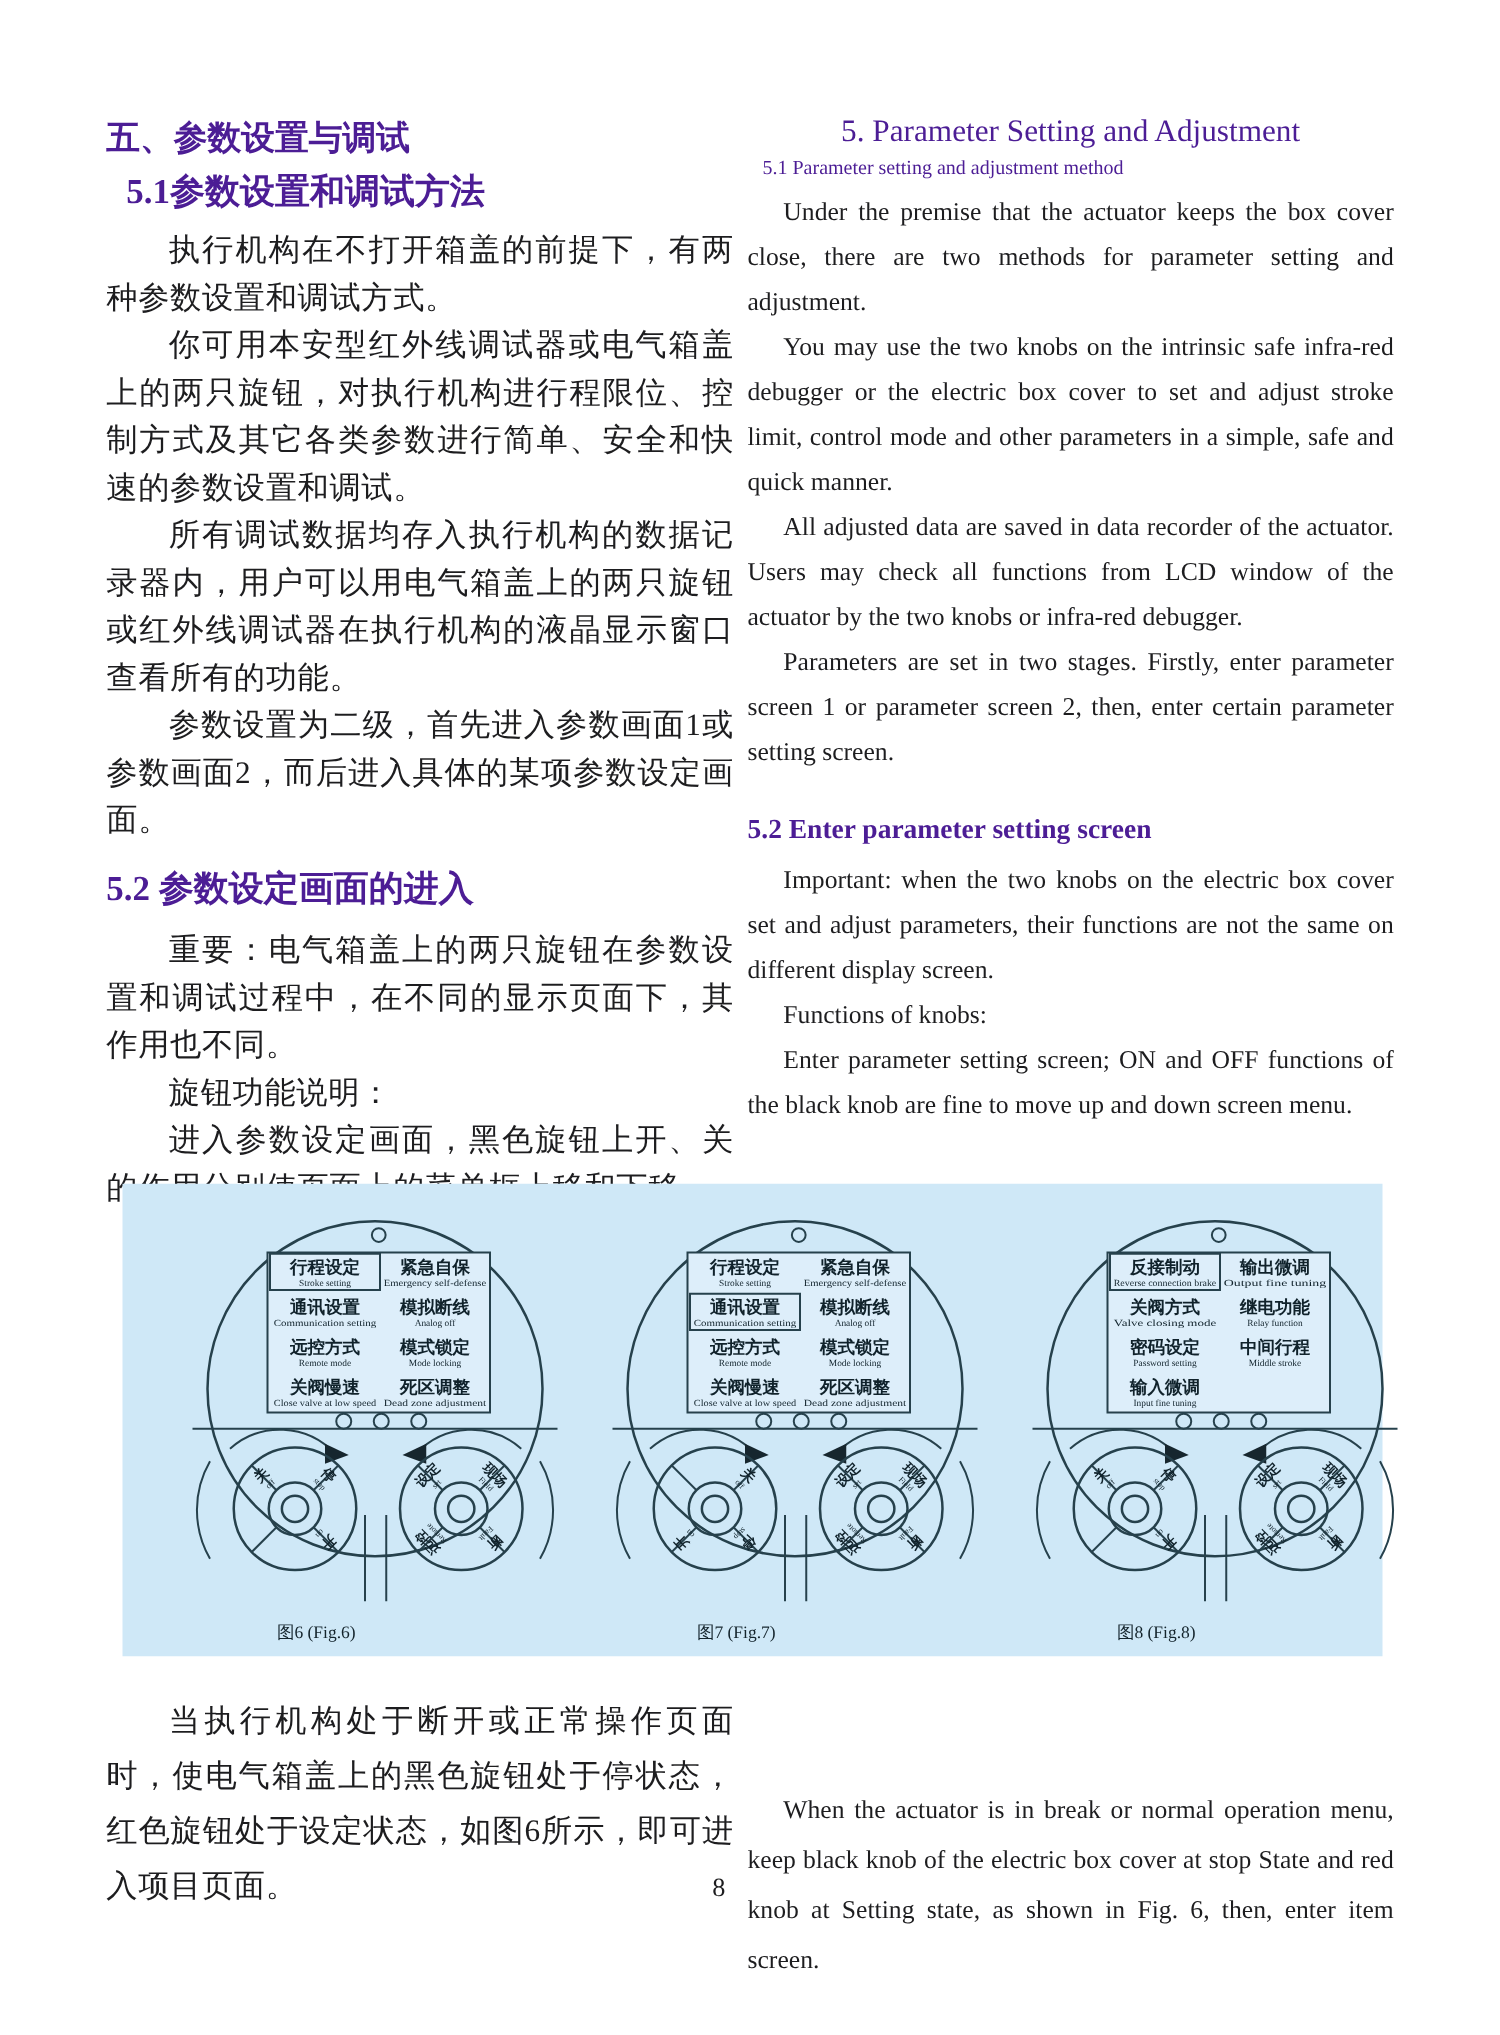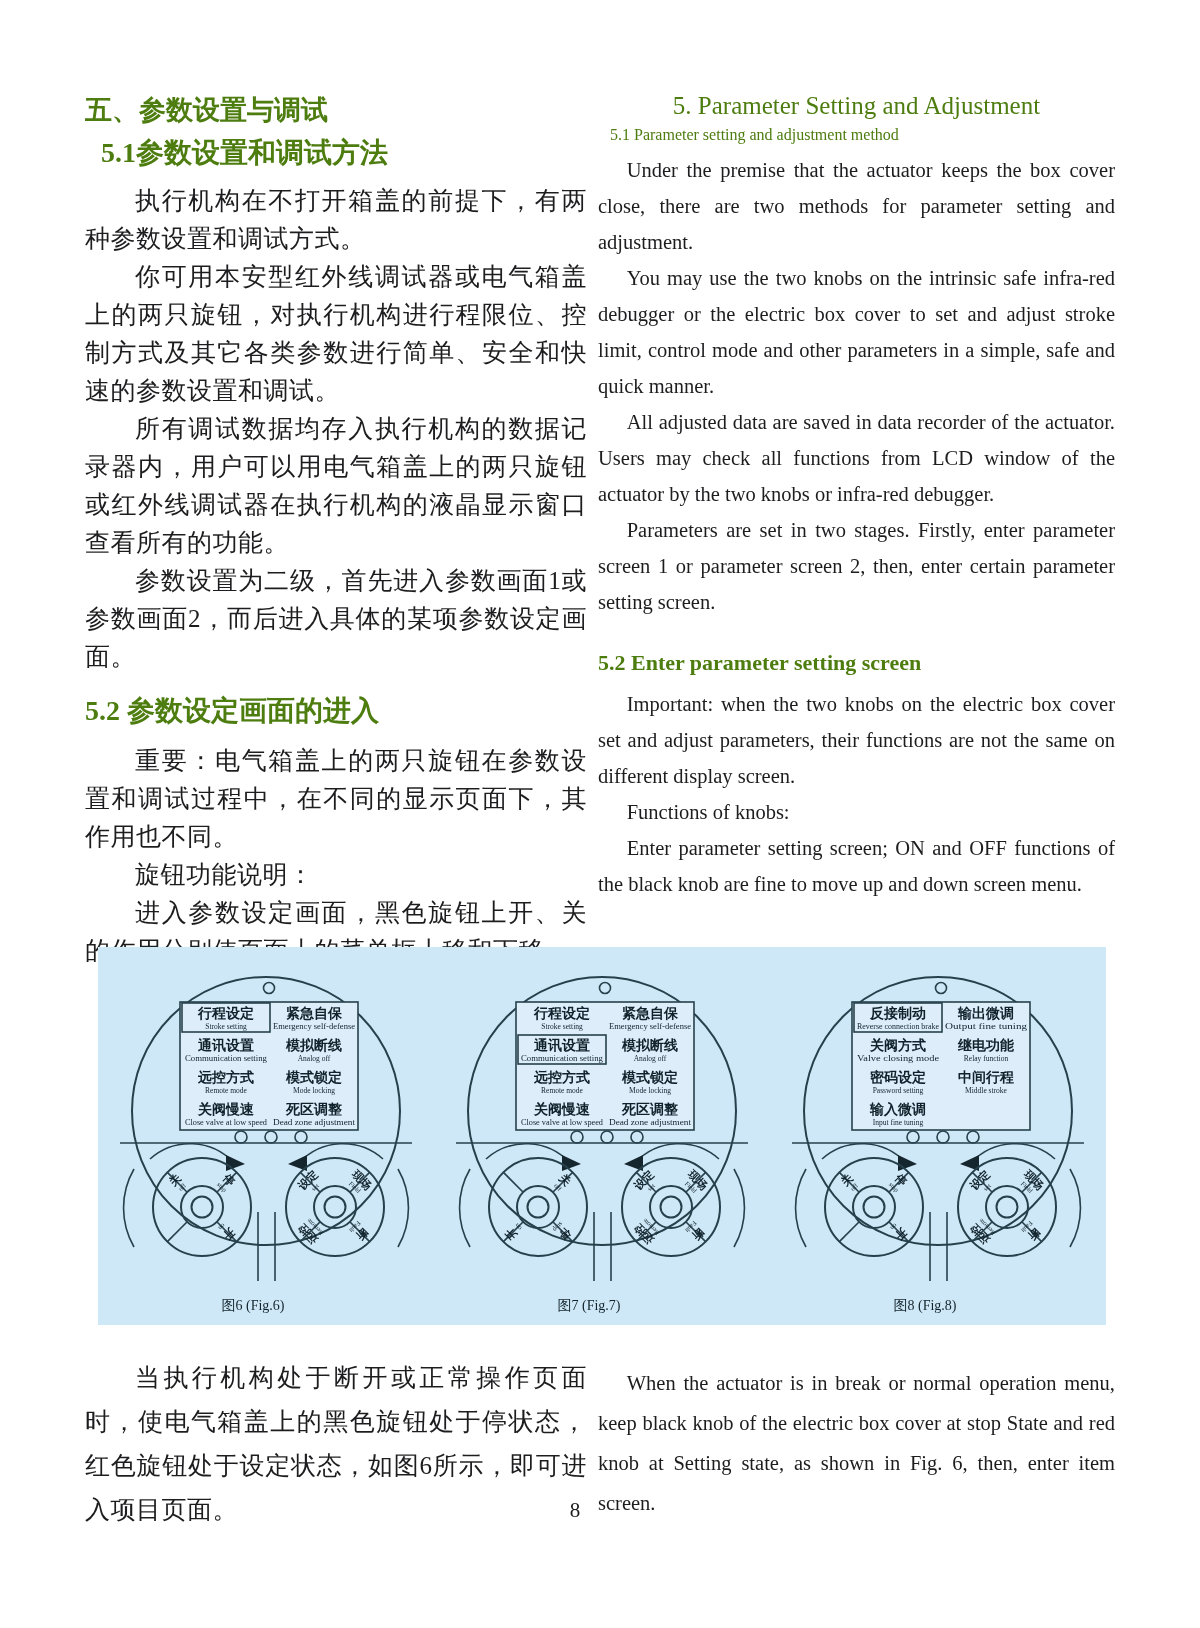--- a/index.html
+++ b/index.html
@@ -12,32 +12,32 @@
   #left-col{left:85px;top:92px;width:502px;}
   #right-col{left:598px;top:92px;width:517px;}
   .cn-h1{font-size:27px;font-weight:bold;margin:0 0 6px 0;}
   .cn-h2{font-size:28px;font-weight:bold;margin:6px 0 10px 16px;}
   .cn-h2b{font-size:28px;font-weight:bold;margin:16px 0 12px 0;}
   .cn-p{font-size:25px;line-height:38px;margin:0;text-indent:2em;letter-spacing:.5px;}
   .en-h1{font-size:25px;font-weight:normal;margin:0 0 4px 0;text-align:center;}
   .en-h2{font-size:16px;font-weight:normal;margin:6px 0 8px 12px;text-align:left;}
   .en-h2b{font-size:22px;font-weight:bold;margin:30px 0 10px 0;text-align:left;}
   .en-p{font-size:20.5px;line-height:36px;margin:0;text-indent:1.4em;}
-  .accent{color:#4d7c0f;}
+  .accent{color:#4c1d95;}
   #figure-panel{
     position:absolute;left:98px;top:947px;width:1008px;height:378px;
     background:#cfe8f7;
   }
-  .fig-cell{position:absolute;top:0;width:336px;height:378px;}
+  .fig-cell{position:absolute;top:0;width:336px;height:378px;padding-left:34px;}
   .fig-caption{
     position:absolute;top:350px;left:0;width:310px;text-align:center;
     font-size:14px;color:#14242c;
   }
   #bottom-left{left:85px;top:1356px;width:502px;}
-  #bottom-right{left:598px;top:1363px;width:517px;}
+  #bottom-right{left:598px;top:1428px;width:517px;}
   .cn-pb{font-size:25px;line-height:44px;margin:0;text-indent:2em;letter-spacing:.5px;}
   .en-pb{font-size:20.5px;line-height:40px;margin:0;text-indent:1.4em;}
   #page-number{
     position:absolute;left:85px;top:1498px;width:980px;text-align:center;
     font-size:21px;color:#1d1d1f;
   }
   
   svg text{font-family:"Liberation Serif","DejaVu Serif",serif;fill:#10222b;}
   .ln{fill:none;stroke:#26414c;stroke-width:2;}
   .ln1{fill:none;stroke:#26414c;stroke-width:1.6;}

